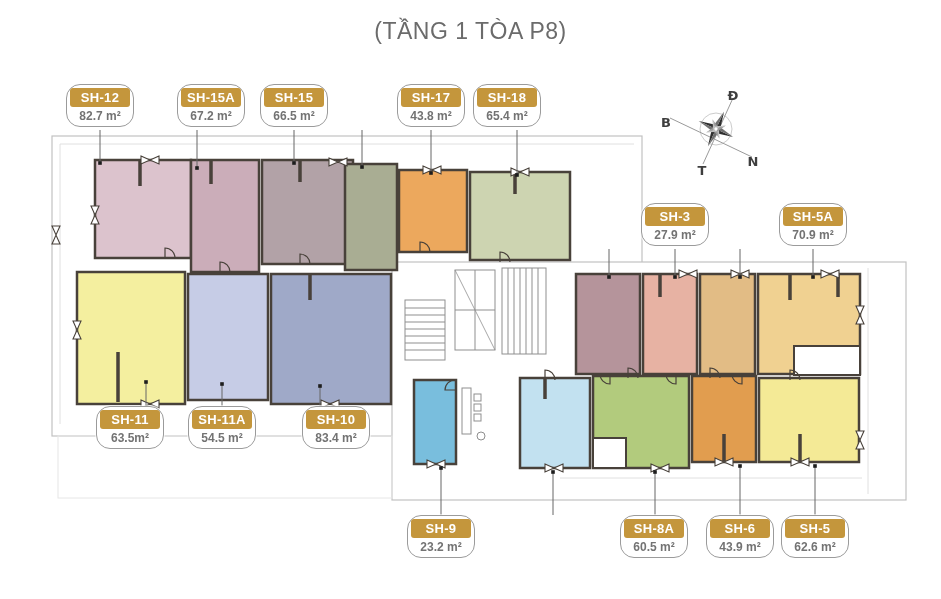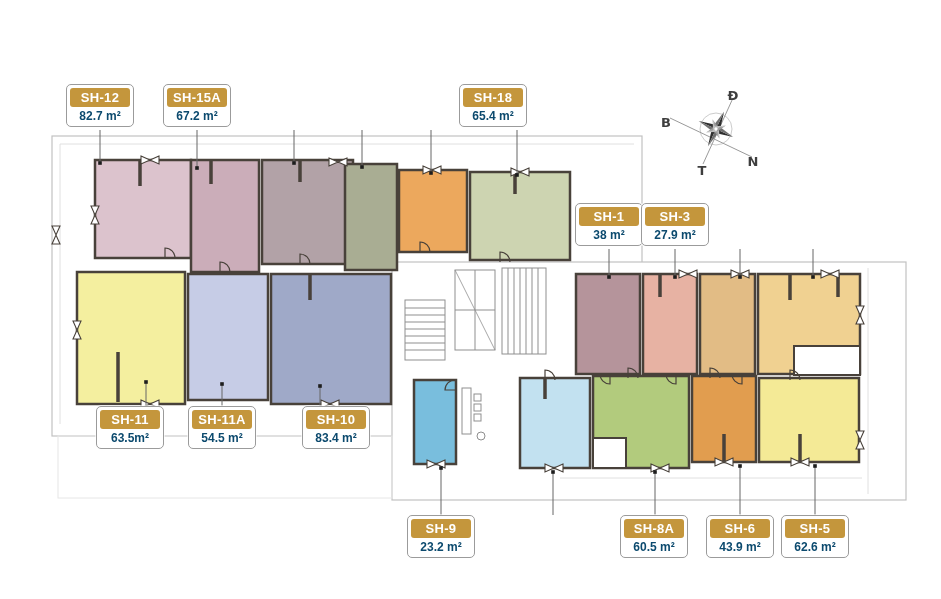--- a/index.html
+++ b/index.html
@@ -2,30 +2,31 @@
 <html style="--gold: #c4963c;"><head>
 <meta charset="utf-8">
 <style>
   html,body{margin:0;padding:0;background:#fff;}
   .stage{position:relative;width:941px;height:599px;background:#fff;overflow:hidden;
          font-family:"Liberation Sans",sans-serif;}
   .plan-title{position:absolute;left:0;top:18px;width:100%;text-align:center;
               font-size:23px;color:#6b6b6b;letter-spacing:.5px;z-index:3;}
   #plan{position:absolute;left:0;top:0;z-index:1;}
   .unit-label{position:absolute;transform:translateX(-50%);background:#fff;
-              border:1px solid #9b9b9b;border-radius:5px;padding:3px;min-width:60px;
+              border:1px solid #9b9b9b;border-radius:14px;padding:3px;min-width:60px;
               text-align:center;z-index:4;box-shadow:0 0 0 1px rgba(255,255,255,.6);}
   .unit-tag{display:block;background:var(--gold,#c4963c);color:#fff;font-weight:bold;
             font-size:13px;line-height:19px;border-radius:3px;padding:0 5px;letter-spacing:.3px;}
-  .unit-area{display:block;font-size:12px;font-weight:bold;color:#0c4a6e;margin-top:2px;line-height:14px;}
+  .unit-area{display:block;font-size:12px;font-weight:bold;color:#737373;margin-top:2px;line-height:14px;}
 </style>
 </head>
 <body>
 
 <div class="stage">
+  <div class="plan-title" style="color: rgb(107, 107, 107);">(TẦNG 1 TÒA P8)</div>
   <svg id="plan" width="941" height="599" viewBox="0 0 941 599">
       <rect x="52" y="136" width="590" height="300" fill="#fff" stroke="#c2c2c2" stroke-width="1.2"></rect>
       <rect x="392" y="262" width="514" height="238" fill="#fff" stroke="#c2c2c2" stroke-width="1.2"></rect>
       <line x1="60" y1="144" x2="634" y2="144" stroke="#e0e0e0" stroke-width="1"></line>
       <line x1="60" y1="144" x2="60" y2="424" stroke="#e0e0e0" stroke-width="1"></line>
       <line x1="868" y1="268" x2="868" y2="494" stroke="#e0e0e0" stroke-width="1"></line>
       <line x1="560" y1="478" x2="862" y2="478" stroke="#e0e0e0" stroke-width="1"></line>
       <rect x="58" y="436" width="334" height="62" fill="none" stroke="#e6e6e6" stroke-width="1"></rect>
       <rect x="95" y="160" width="96" height="98" fill="#dcc3cd" stroke="#48413a" stroke-width="2.5"></rect>
       <rect x="191" y="160" width="68" height="112" fill="#cbadb9" stroke="#48413a" stroke-width="2.5"></rect>
@@ -243,36 +244,44 @@
       <text x="733" y="100" text-anchor="middle" font-size="13" font-weight="bold" fill="#3e3e3e" font-family="&quot;DejaVu Sans&quot;,sans-serif">Đ</text>
       <text x="666" y="127" text-anchor="middle" font-size="13" font-weight="bold" fill="#3e3e3e" font-family="&quot;DejaVu Sans&quot;,sans-serif">B</text>
       <text x="753" y="166" text-anchor="middle" font-size="13" font-weight="bold" fill="#3e3e3e" font-family="&quot;DejaVu Sans&quot;,sans-serif">N</text>
       <text x="702" y="175" text-anchor="middle" font-size="13" font-weight="bold" fill="#3e3e3e" font-family="&quot;DejaVu Sans&quot;,sans-serif">T</text>
     </svg>
 
   <div class="unit-label" style="left:100px;top:84px">
     <span class="unit-tag">SH-12</span>
     <span class="unit-area">82.7 m²</span>
   </div>
-  <div class="unit-label" style="left:197px;top:84px">
+  <div class="unit-label" style="left:211px;top:84px">
     <span class="unit-tag">SH-15A</span>
     <span class="unit-area">67.2 m²</span>
   </div>
-  <div class="unit-label" style="left:493px;top:84px">
+  <div class="unit-label" style="left:294px;top:84px">
+    <span class="unit-tag">SH-15</span>
+    <span class="unit-area">66.5 m²</span>
+  </div>
+  <div class="unit-label" style="left:431px;top:84px">
+    <span class="unit-tag">SH-17</span>
+    <span class="unit-area">43.8 m²</span>
+  </div>
+  <div class="unit-label" style="left:507px;top:84px">
     <span class="unit-tag">SH-18</span>
     <span class="unit-area">65.4 m²</span>
-  </div>
-  <div class="unit-label" style="left:609px;top:203px">
-    <span class="unit-tag">SH-1</span>
-    <span class="unit-area">38 m²</span>
   </div>
   <div class="unit-label" style="left:675px;top:203px">
     <span class="unit-tag">SH-3</span>
     <span class="unit-area">27.9 m²</span>
   </div>
+  <div class="unit-label" style="left:813px;top:203px">
+    <span class="unit-tag">SH-5A</span>
+    <span class="unit-area">70.9 m²</span>
+  </div>
   <div class="unit-label" style="left:130px;top:406px">
     <span class="unit-tag">SH-11</span>
     <span class="unit-area">63.5m²</span>
   </div>
   <div class="unit-label" style="left:222px;top:406px">
     <span class="unit-tag">SH-11A</span>
     <span class="unit-area">54.5 m²</span>
   </div>
   <div class="unit-label" style="left:336px;top:406px">
     <span class="unit-tag">SH-10</span>

